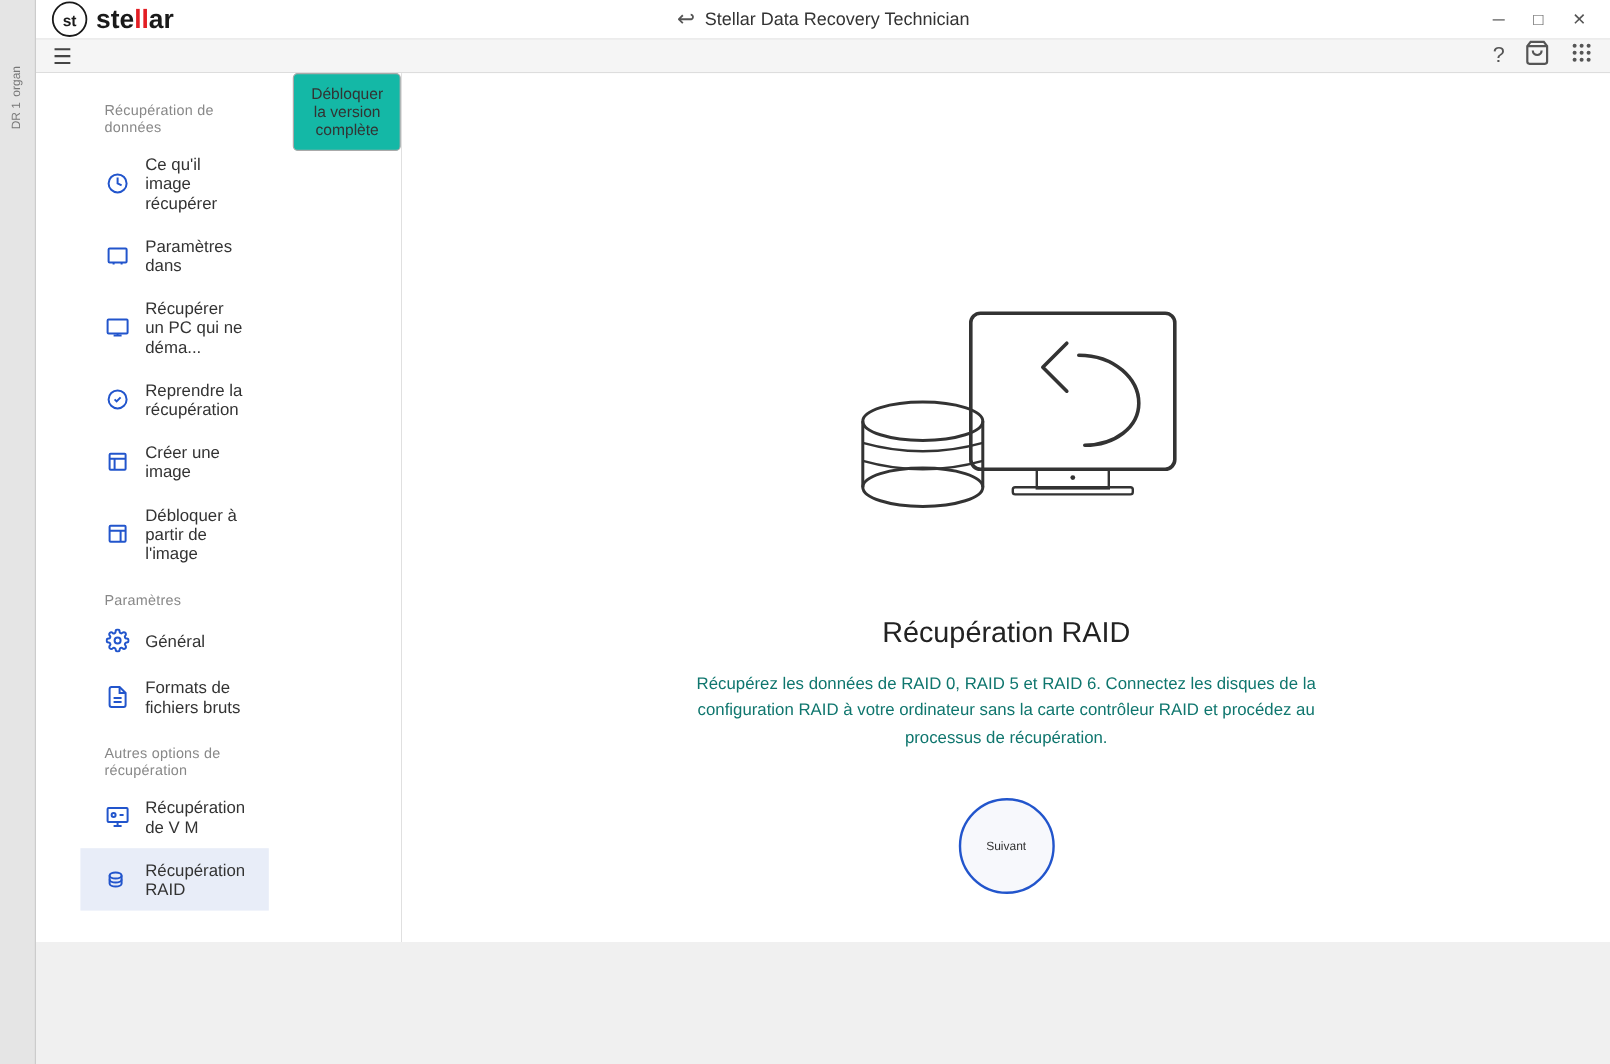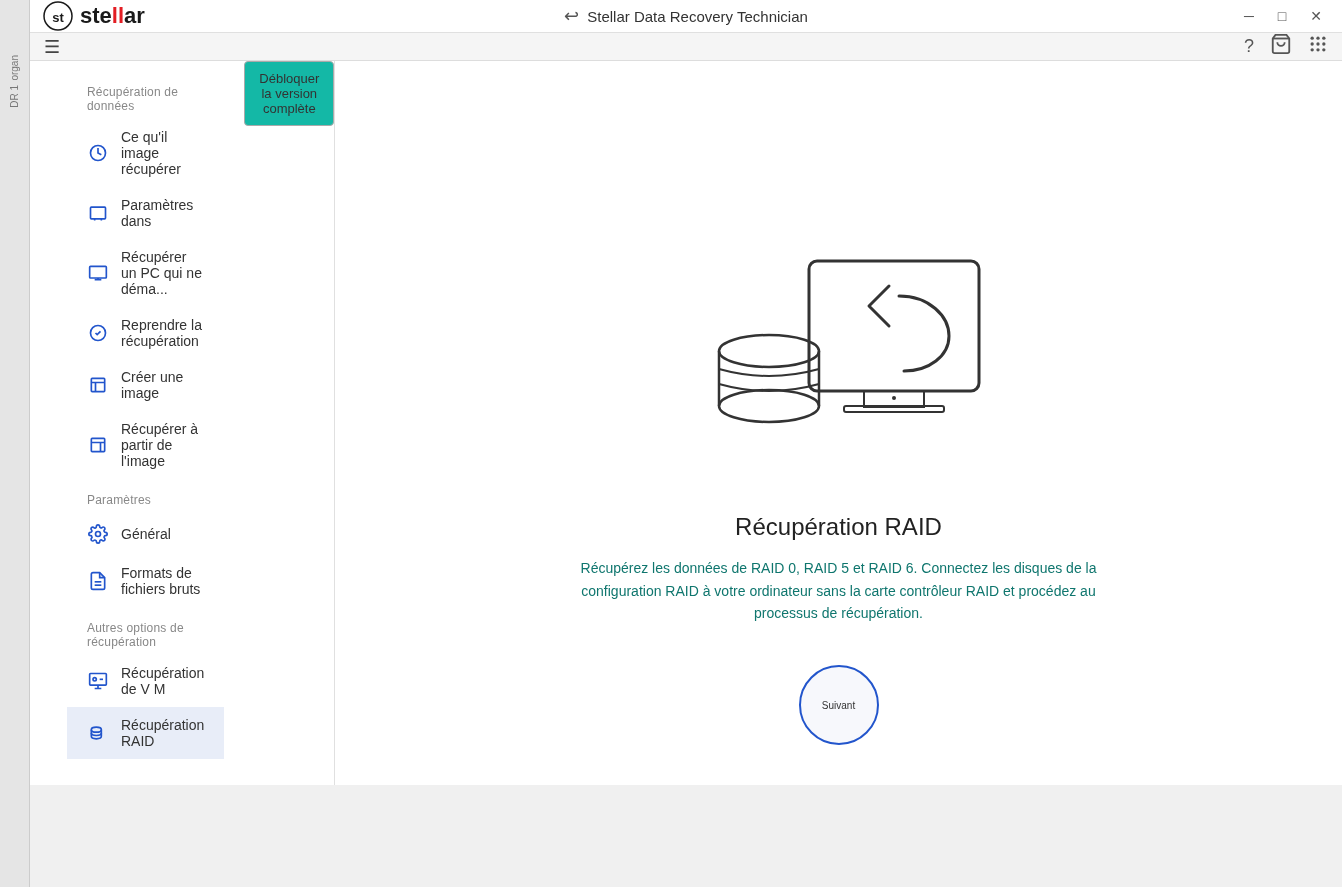--- a/index.html
+++ b/index.html
@@ -194,21 +194,21 @@
           <span>Créer une image</span>
         </div>
 
         <div class="sidebar-item">
           <div class="sidebar-icon">
             <svg viewBox="0 0 24 24" fill="none" stroke="#2255cc" stroke-width="2">
               <rect x="4" y="4" width="16" height="16" rx="1"></rect>
               <path d="M4 9h16M15 20V9"></path>
             </svg>
           </div>
-          <span>Récupérer à partir de l'image</span>
+          <span>Débloquer à partir de l'image</span>
         </div>
 
         <div class="sidebar-section-label">Paramètres</div>
 
         <div class="sidebar-item">
           <div class="sidebar-icon">
             <svg viewBox="0 0 24 24" fill="none" stroke="#2255cc" stroke-width="2">
               <circle cx="12" cy="12" r="3"></circle>
               <path d="M19.4 15a1.65 1.65 0 00.33 1.82l.06.06a2 2 0 010 2.83 2 2 0 01-2.83 0l-.06-.06a1.65 1.65 0 00-1.82-.33 1.65 1.65 0 00-1 1.51V21a2 2 0 01-4 0v-.09A1.65 1.65 0 009 19.4a1.65 1.65 0 00-1.82.33l-.06.06a2 2 0 01-2.83 0 2 2 0 010-2.83l.06-.06A1.65 1.65 0 004.68 15a1.65 1.65 0 00-1.51-1H3a2 2 0 010-4h.09A1.65 1.65 0 004.6 9a1.65 1.65 0 00-.33-1.82l-.06-.06a2 2 0 010-2.83 2 2 0 012.83 0l.06.06A1.65 1.65 0 009 4.68a1.65 1.65 0 001-1.51V3a2 2 0 014 0v.09a1.65 1.65 0 001 1.51 1.65 1.65 0 001.82-.33l.06-.06a2 2 0 012.83 0 2 2 0 010 2.83l-.06.06A1.65 1.65 0 0019.4 9a1.65 1.65 0 001.51 1H21a2 2 0 010 4h-.09a1.65 1.65 0 00-1.51 1z"></path>
             </svg>

